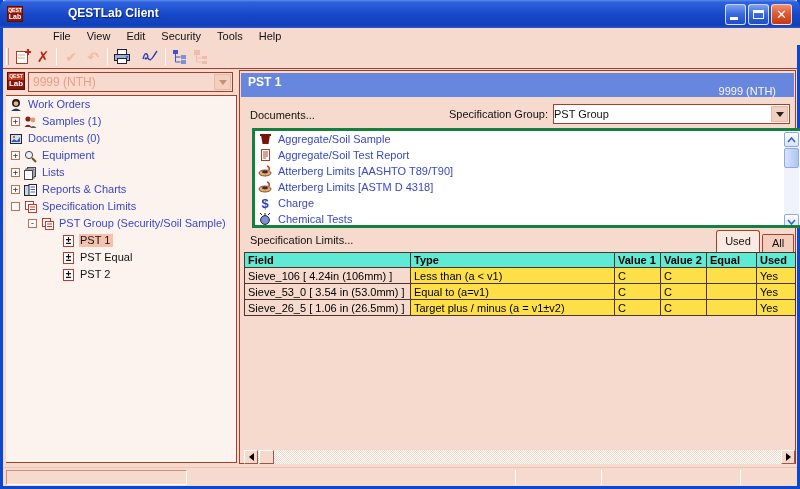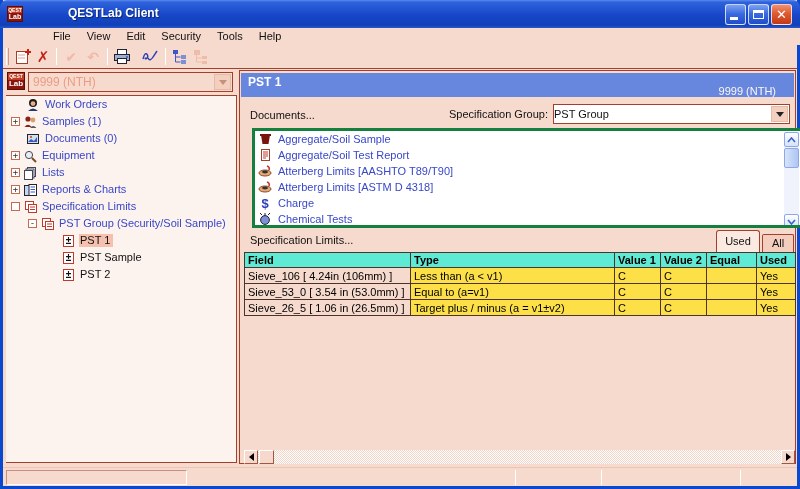--- a/index.html
+++ b/index.html
@@ -45,21 +45,21 @@
     border-left:1px solid #D8A democracy090;border:1px solid #E5BBA8;display:flex;align-items:center;justify-content:center;}
   .combo-arrow .tri{width:0;height:0;border-left:4px solid transparent;border-right:4px solid transparent;border-top:5px solid #C89078;}
   .tree{position:absolute;left:3px;top:26px;width:231px;height:368px;background:#FDF3EE;
     border-top:1px solid #A3402B;border-right:1px solid #A3402B;border-bottom:1px solid #A3402B;overflow:hidden;}
   .trow{position:relative;height:17px;display:flex;align-items:center;}
   .texp{width:9px;height:9px;border:1px solid #C66A50;background:#fff;color:#333;font-size:9px;line-height:7px;text-align:center;flex:none;font-family:"DejaVu Sans Mono",monospace;}
   .ticon{width:15px;height:14px;flex:none;margin:0 3px;}
   .tlabel{white-space:nowrap;color:#3847C8;padding:0 3px 1px 1px;}
   .tlabel.black{color:#111;}
   .tlabel.sel{background:#F5C0AE;}
-  .ind1{padding-left:5px;} .ind1n{padding-left:17px;}
+  .ind1{padding-left:5px;} .ind1n{}
   .ind2{padding-left:22px;} .ind3{padding-left:52px;}
   
   .right-pane{position:absolute;left:236px;top:1px;width:557px;height:394px;background:#F7DACE;
     border:1px solid #A3402B;}
   .rheader{position:absolute;left:1px;top:2px;width:553px;height:24px;background:#6787DF;}
   .rtitle{position:absolute;left:7px;top:2px;color:#fff;font-weight:bold;font-size:12px;}
   .rsub{position:absolute;right:18px;bottom:0px;color:#FDF6F2;font-size:11px;}
   .docs-label{position:absolute;left:10px;top:38px;color:#111;}
   .spec-row{position:absolute;right:5px;top:33px;display:flex;align-items:center;}
   .spec-label{margin-right:5px;color:#111;}
@@ -287,21 +287,21 @@
               <rect x="2.5" y="1.5" width="10" height="11" fill="#fff" stroke="#C0392B"></rect>
               <text x="7.5" y="10" font-size="10" font-weight="bold" text-anchor="middle" fill="#111">±</text>
             </svg></span>
         <span class="tlabel black sel">PST 1</span>
       </div>
       <div class="trow ind3">
         <span class="ticon"><svg width="15" height="14" viewBox="0 0 15 14">
               <rect x="2.5" y="1.5" width="10" height="11" fill="#fff" stroke="#C0392B"></rect>
               <text x="7.5" y="10" font-size="10" font-weight="bold" text-anchor="middle" fill="#111">±</text>
             </svg></span>
-        <span class="tlabel black">PST Sample</span>
+        <span class="tlabel black">PST Equal</span>
       </div>
       <div class="trow ind3">
         <span class="ticon"><svg width="15" height="14" viewBox="0 0 15 14">
               <rect x="2.5" y="1.5" width="10" height="11" fill="#fff" stroke="#C0392B"></rect>
               <text x="7.5" y="10" font-size="10" font-weight="bold" text-anchor="middle" fill="#111">±</text>
             </svg></span>
         <span class="tlabel black">PST 2</span>
       </div>
     </div>
 

